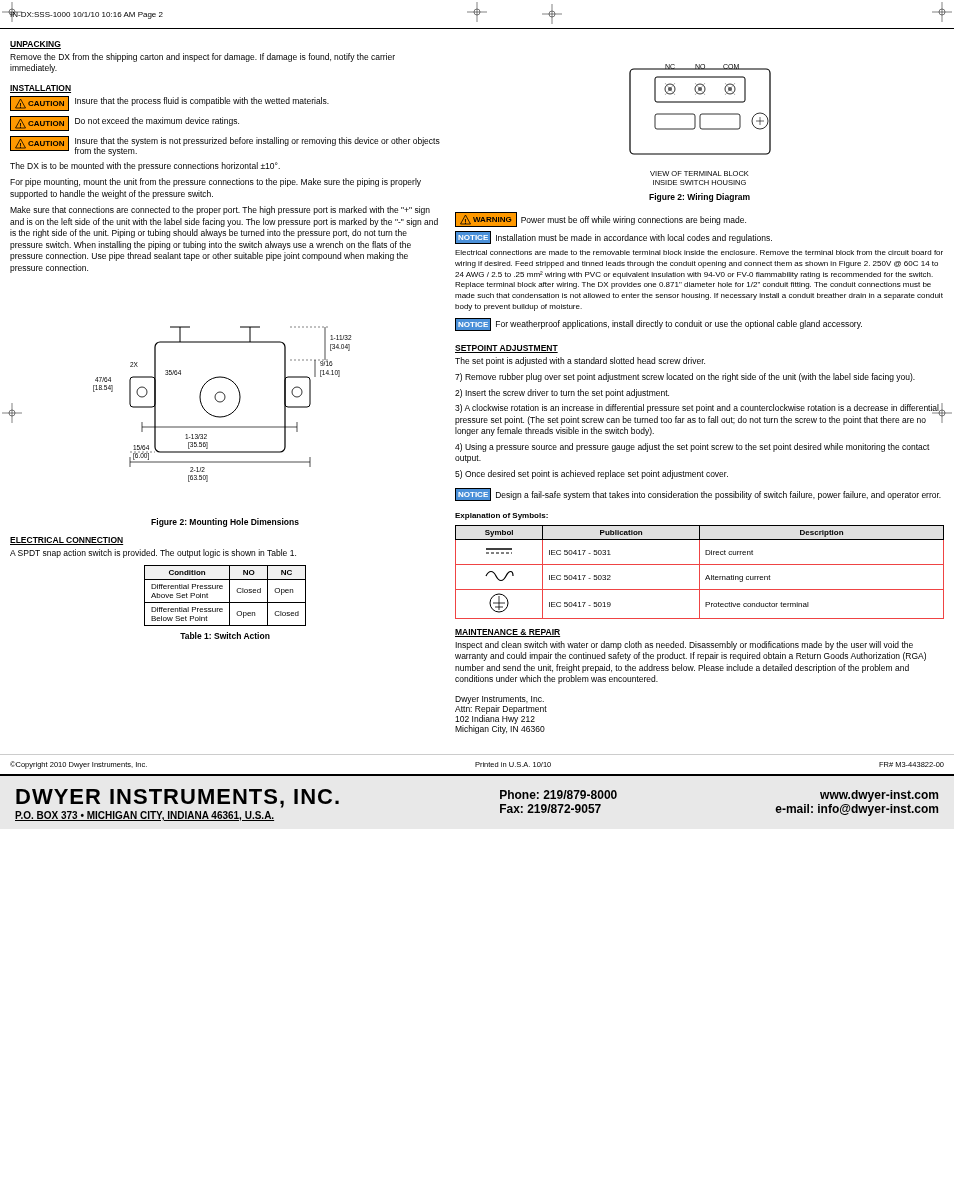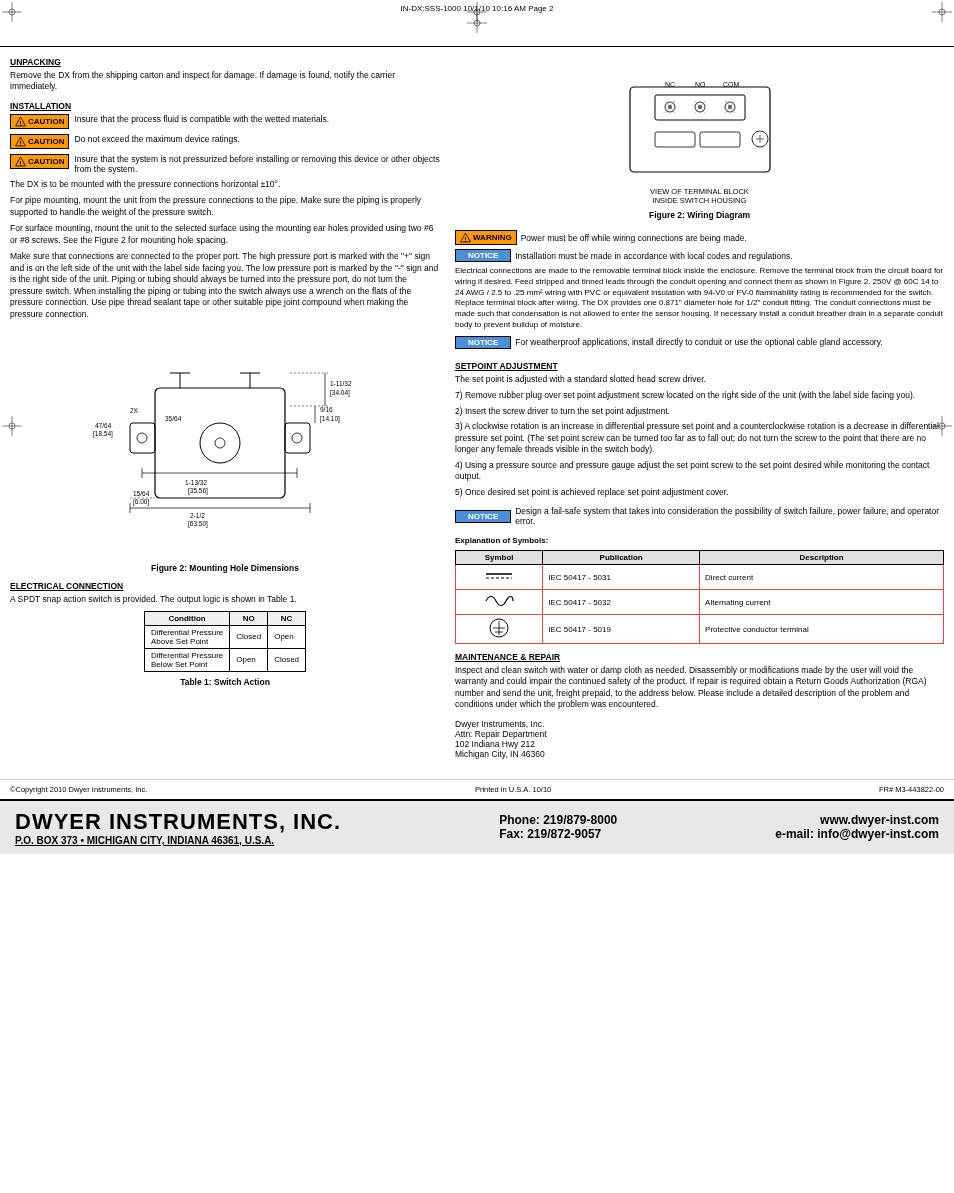--- a/index.html
+++ b/index.html
@@ -13,21 +13,20 @@
     }
 
     
     .header-bar {
       border-bottom: 1px solid #000;
       padding: 4px 10px;
       display: flex;
       justify-content: space-between;
       align-items: center;
       font-size: 8px;
-      flex-direction: column;
     }
 
     
     .main-content {
       display: flex;
       padding: 10px;
       gap: 15px;
     }
 
     .left-column {
@@ -78,21 +77,21 @@
       font-weight: bold;
       font-size: 8px;
       white-space: nowrap;
     }
 
     .notice-badge {
       display: inline-flex;
       align-items: center;
       background: #4a90d9;
       border: 1px solid #000;
-      padding: 1px 12px;
+      padding: 1px 2px;
       font-weight: bold;
       font-size: 8px;
       color: #fff;
       white-space: nowrap;
     }
 
     
     .wiring-diagram {
       text-align: center;
       margin-bottom: 10px;
@@ -331,21 +330,20 @@
               <polygon points="5.5,1 10.5,10 0.5,10" fill="#f90" stroke="#000" stroke-width="0.8"></polygon>
               <text x="5.5" y="9.5" text-anchor="middle" font-size="7" font-weight="bold" fill="#000">!</text>
             </svg>
             <span>CAUTION</span>
           </span>
           <span>Insure that the system is not pressurized before installing or removing this device or other objects from the system.</span>
         </div>
 
         <p>The DX is to be mounted with the pressure connections horizontal ±10°.</p>
         <p>For pipe mounting, mount the unit from the pressure connections to the pipe. Make sure the piping is properly supported to handle the weight of the pressure switch.</p>
-        <p>For surface mounting, mount the unit to the selected surface using the mounting ear holes provided using two #6 or #8 screws. See the Figure 2 for mounting hole spacing.</p>
         <p>Make sure that connections are connected to the proper port. The high pressure port is marked with the "+" sign and is on the left side of the unit with the label side facing you. The low pressure port is marked by the "-" sign and is the right side of the unit. Piping or tubing should always be turned into the pressure port, do not turn the pressure switch. When installing the piping or tubing into the switch always use a wrench on the flats of the pressure connection. Use pipe thread sealant tape or other suitable pipe joint compound when making the pressure connection.</p>
       </div>
 
       <div class="mounting-diagram">
         <svg width="300" height="230" viewBox="0 0 300 230">
 
           <rect x="80" y="60" width="130" height="110" rx="5" fill="none" stroke="#000" stroke-width="1.2"></rect>
 
           <line x1="105" y1="60" x2="105" y2="45" stroke="#000" stroke-width="1"></line>
           <line x1="95" y1="45" x2="115" y2="45" stroke="#000" stroke-width="1"></line>

